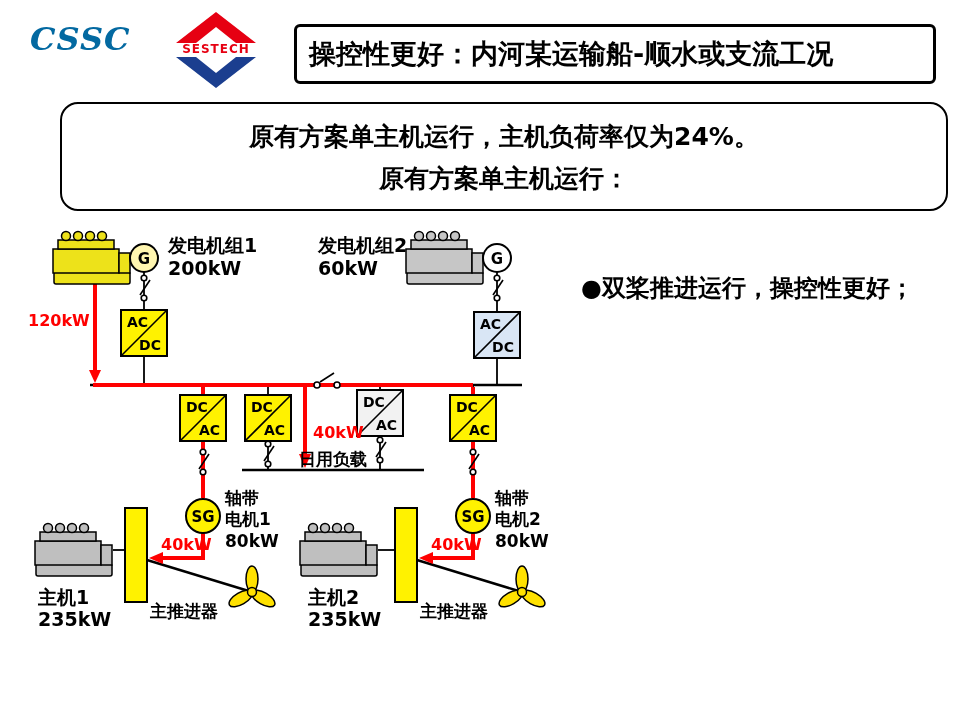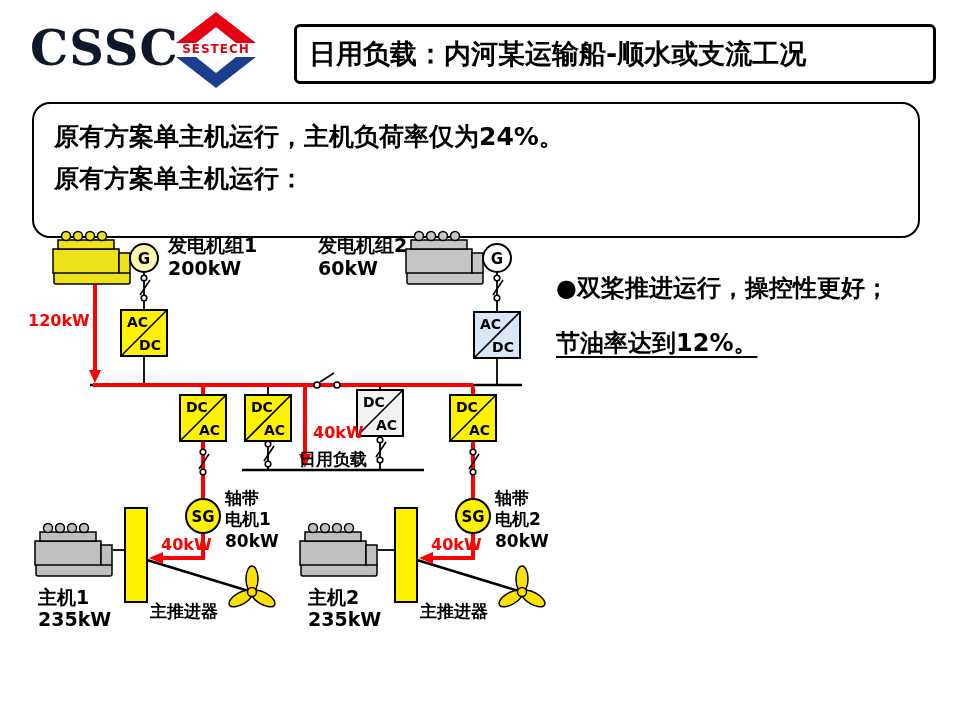--- a/index.html
+++ b/index.html
@@ -1,33 +1,33 @@
 <!DOCTYPE html>
 <html><head>
 <meta charset="utf-8">
 <style>
   html,body{margin:0;padding:0;background:#9a9a9a;}
   .slide{position:relative;width:960px;height:720px;background:#ffffff;overflow:hidden;
          font-family:"DejaVu Sans",sans-serif;color:#000;}
   
   .cssc{position:absolute;left:30px;top:20px;font-family:"DejaVu Serif",serif;
-        font-weight:bold;font-size:48px;color:#0f172a;letter-spacing:1px;}
+        font-style:italic;font-weight:bold;font-size:32px;color:#0369a1;letter-spacing:1px;}
   .sestech{position:absolute;left:170px;top:10px;}
   .title-box{position:absolute;left:294px;top:24px;width:642px;height:60px;
              border:3px solid #000;border-radius:6px;background:#fff;box-sizing:border-box;
              display:flex;align-items:center;padding:0 12px;
              font-size:27px;font-weight:bold;white-space:nowrap;}
   
-  .summary-box{position:absolute;left:32px;top:102px;width:888px;height:136px;
+  .summary-box{position:absolute;left:60px;top:102px;width:888px;height:109px;
                border:2.5px solid #000;border-radius:18px;background:#fff;box-sizing:border-box;
-               padding:12px 20px;font-size:25px;font-weight:bold;line-height:42px;}
+               padding:12px 20px;font-size:25px;font-weight:bold;line-height:42px;text-align:center;}
   
   .bullets{position:absolute;left:556px;top:272px;width:400px;
            font-size:24px;font-weight:bold;line-height:33px;}
-  .bullets .item{margin-bottom:22px;white-space:nowrap;}
+  .bullets .item{margin-bottom:22px;white-space:nowrap;margin-left:25px;}
   .underline{text-decoration:underline;text-underline-offset:5px;}
   
   .diagram{position:absolute;left:20px;top:220px;}
   .wire{stroke:#000;stroke-width:1.8;fill:none;}
   .wire2{stroke:#000;stroke-width:2.5;fill:none;}
   .flow{stroke:#FF0000;stroke-width:4;fill:none;}
   .flowhead{fill:#FF0000;stroke:none;}
   .dlabel{font-family:"DejaVu Sans",sans-serif;font-size:19px;font-weight:bold;fill:#000;}
   .dsmall{font-family:"DejaVu Sans",sans-serif;font-size:17px;font-weight:bold;fill:#000;}
   .dbox{font-family:"DejaVu Sans",sans-serif;font-size:14px;font-weight:bold;fill:#000;}
@@ -47,21 +47,21 @@
     <g>
       <path d="M46,2 L86,33 L66,33 L46,17 L26,33 L6,33 Z" fill="#E60012"></path>
     </g>
     <text class="sestext" x="46" y="43">SESTECH</text>
     <g>
       <path d="M46,78 L6,47 L26,47 L46,63 L66,47 L86,47 Z" fill="#1B3E8F"></path>
     </g>
   </svg>
 
   <div class="title-box">
-    <span>日用负载：内河某运输船-顺水或支流工况</span>
+    <span>操控性更好：内河某运输船-顺水或支流工况</span>
   </div>
 
   <div class="summary-box">
     <div>原有方案单主机运行，主机负荷率仅为24%。</div>
     <div>原有方案单主机运行：</div>
   </div>
 
   <svg class="diagram" width="660" height="430" viewBox="0 0 660 430">
     <defs>
       <g id="engine" stroke="#000" stroke-width="1.5">
@@ -224,16 +224,15 @@
     <text class="dlabel" x="18" y="406">235kW</text>
     <text class="dlabel" x="288" y="384">主机2</text>
     <text class="dlabel" x="288" y="406">235kW</text>
 
     <text class="dsmall" x="130" y="397">主推进器</text>
     <text class="dsmall" x="400" y="397">主推进器</text>
   </svg>
 
   <div class="bullets">
     <div class="item">●双桨推进运行，操控性更好；</div>
-    <div class="item underline">节油率达到12%。</div>
   </div>
 
 </div>
 
 </body></html>

